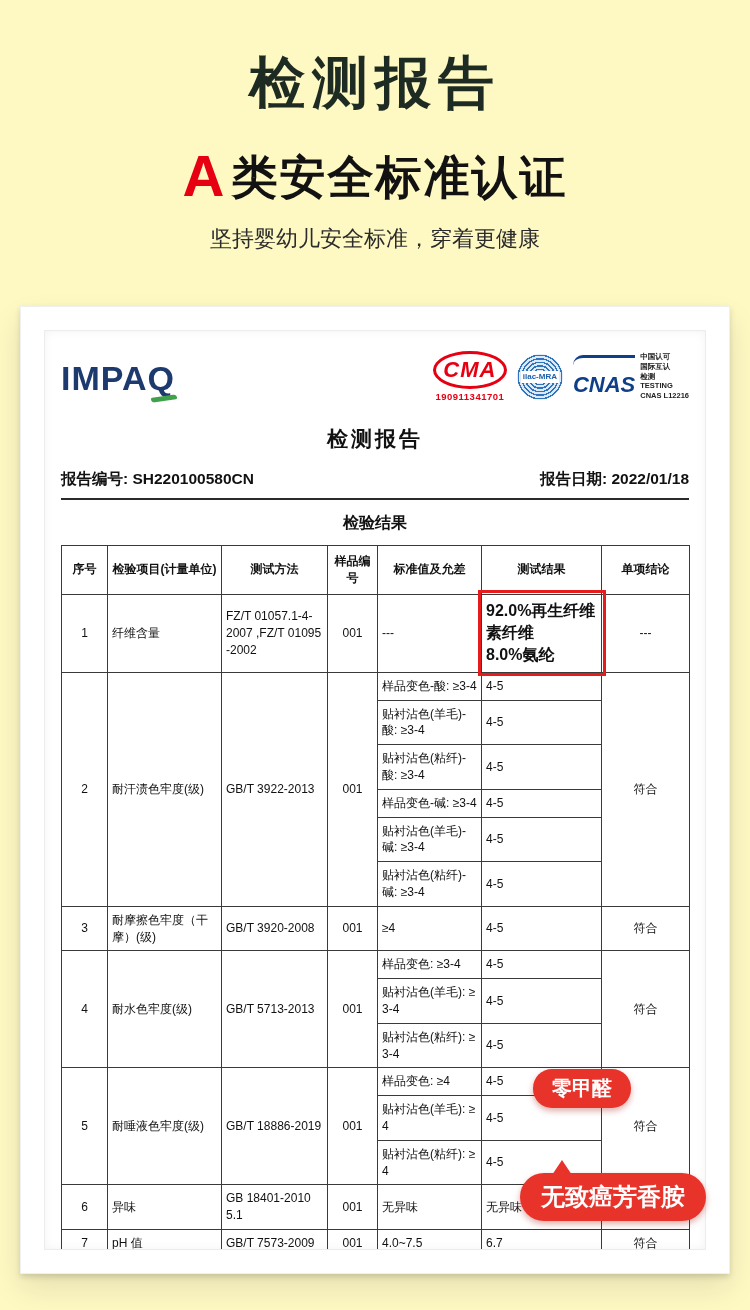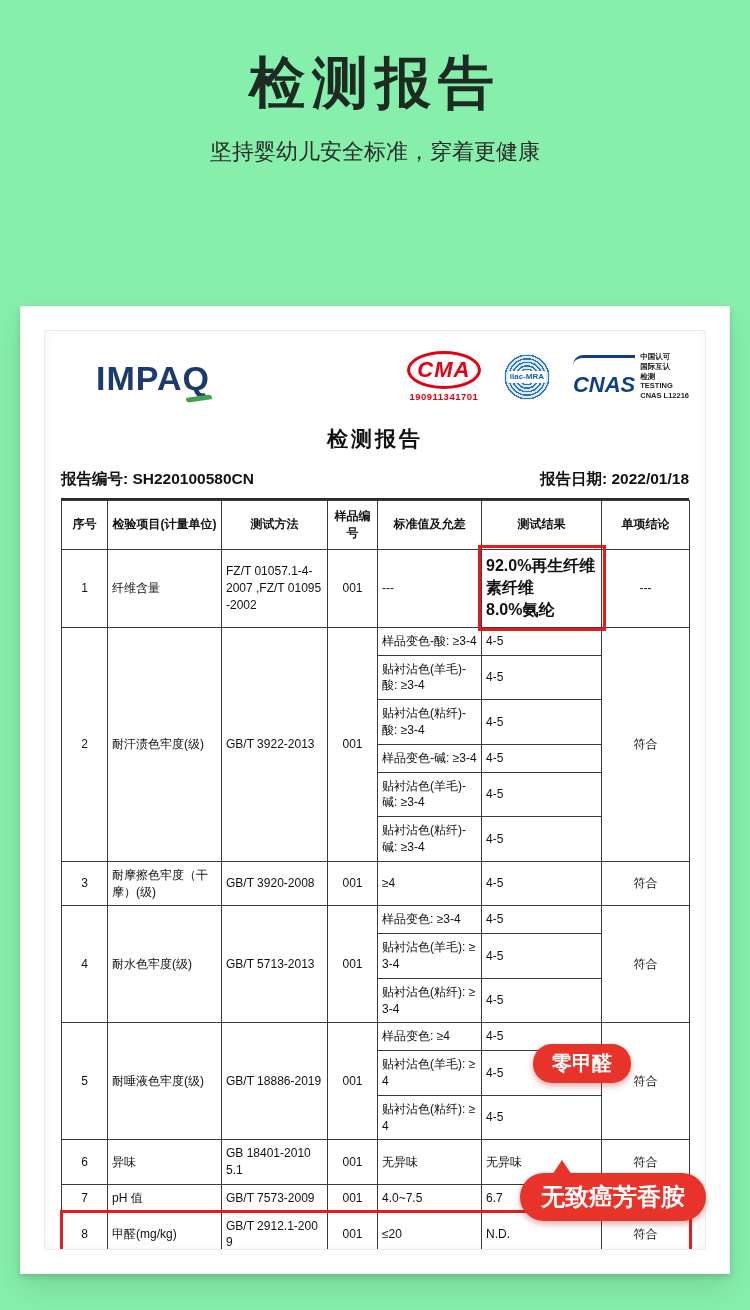--- a/index.html
+++ b/index.html
@@ -1,19 +1,19 @@
 <!DOCTYPE html>
 <html><head>
 <meta charset="utf-8">
 <style>
   * { margin:0; padding:0; box-sizing:border-box; }
   html,body { background:#cfd6c8; }
   body { font-family:"Liberation Sans","DejaVu Sans",sans-serif; }
   .page { position:relative; width:750px; height:1310px; margin:0 auto;
-          background:#86efac; overflow:hidden; }
+          background:#fef9c3; overflow:hidden; }
 
   
   .hero { text-align:center; padding-top:46px; }
   .hero-title { font-size:56px; font-weight:800; letter-spacing:7px; color:#1e2b22; }
   .hero-sub { margin-top:12px; font-size:23px; letter-spacing:2px; color:#1c1c1c; }
   .hero-cert { margin-top:20px; font-size:46px; font-weight:800; color:#121212; letter-spacing:2px; }
   .hero-cert .a { color:#e60012; font-size:58px; margin-right:5px; vertical-align:-3px; }
   .hero-tagline { margin-top:15px; font-size:22px; color:#2b2b2b; }
 
   
@@ -21,24 +21,24 @@
            background:#fff; padding:24px;
            box-shadow:0 3px 6px rgba(0,0,0,.14), 0 14px 28px rgba(0,0,0,.10),
                       inset 0 0 0 1px #f0f0ee; }
   .doc { height:100%; background:#fff; border:1px solid #ececec;
          box-shadow:inset 0 0 10px rgba(0,0,0,.05);
          padding:16px 16px 0; overflow:hidden; }
 
   
   .doc-head { display:flex; justify-content:space-between; align-items:flex-start; height:72px; }
   .brand { position:relative; margin-top:12px; font-size:34px; font-weight:800;
-           letter-spacing:1px; color:#1d3a6e;margin-left:35px; }
+           letter-spacing:1px; color:#1d3a6e; }
   .brand .swoosh { position:absolute; right:-2px; bottom:-3px; width:26px; height:5px;
                    background:#3fa14b; border-radius:3px 8px 3px 8px; transform:rotate(-8deg); }
-  .logos { display:flex; align-items:center; gap:23px; margin-top:4px; }
+  .logos { display:flex; align-items:center; gap:10px; margin-top:4px; }
   .cma { text-align:center; }
   .cma-oval { width:74px; height:38px; border:3px solid #e60012; border-radius:50%;
               display:flex; align-items:center; justify-content:center;
               color:#e60012; font-weight:800; font-style:italic; font-size:22px; letter-spacing:1px; }
   .cma-num { margin-top:2px; color:#e60012; font-size:9.5px; font-weight:bold; letter-spacing:.5px; }
   .ilac { width:46px; height:46px; border-radius:50%;
           background:repeating-radial-gradient(circle at 50% 50%, #2f74bd 0 1.5px, #dce9f7 1.5px 3.5px);
           display:flex; align-items:center; justify-content:center; }
   .ilac-band { background:#fff; color:#1b5fae; font-size:8px; font-weight:bold;
                line-height:1; padding:2px 2px; white-space:nowrap; }
@@ -62,33 +62,36 @@
   table.report th { font-weight:800; text-align:center; padding:7px 2px; }
   td.c { text-align:center; }
   td.b { font-weight:bold; }
   tr.hl-row { outline:3px solid #e51c1c; outline-offset:-1px; }
   td.hl-cell { outline:3px solid #e51c1c; outline-offset:1px; }
   .small-line { font-size:16px; }
 
   
   .badge { position:absolute; background:#e8332a; color:#fff; font-weight:800;
            text-align:center; box-shadow:0 3px 6px rgba(160,20,10,.35); }
-  .badge-zero { left:533px; top:1044px; font-size:20px; padding:6px 19px; border-radius:19px; }
+  .badge-zero { left:533px; top:1069px; font-size:20px; padding:6px 19px; border-radius:19px; }
   .badge-amine { left:520px; top:1173px; font-size:24px; padding:8px 21px; border-radius:24px; }
   .badge-amine .tri { position:absolute; top:-13px; left:32px; width:0; height:0;
            border-left:10px solid transparent; border-right:10px solid transparent;
            border-bottom:15px solid #e8332a; }
 </style>
 </head>
 <body>
 
 <div class="page">
 
   <div class="hero">
     <div class="hero-title">检测报告</div>
+    <div class="hero-cert">
+      <span class="a">A</span><span>类安全标准认证</span>
+    </div>
     <div class="hero-tagline">坚持婴幼儿安全标准，穿着更健康</div>
   </div>
 
   <div class="frame">
     <div class="doc">
 
       <div class="doc-head">
         <div class="brand">
           <span>IMPAQ</span>
           <span class="swoosh"></span>
@@ -115,20 +118,21 @@
       </div>
 
       <div class="doc-title">检测报告</div>
 
       <div class="doc-info">
         <div>报告编号: SH220100580CN</div>
         <div>报告日期: 2022/01/18</div>
       </div>
       <div class="doc-divider"></div>
 
+      <div class="section-title">检验结果</div>
 
       <table class="report">
         <colgroup>
           <col style="width:46px">
             <col style="width:114px">
             <col style="width:106px">
           <col style="width:50px">
             <col style="width:104px">
             <col style="width:120px">
           <col style="width:88px">

